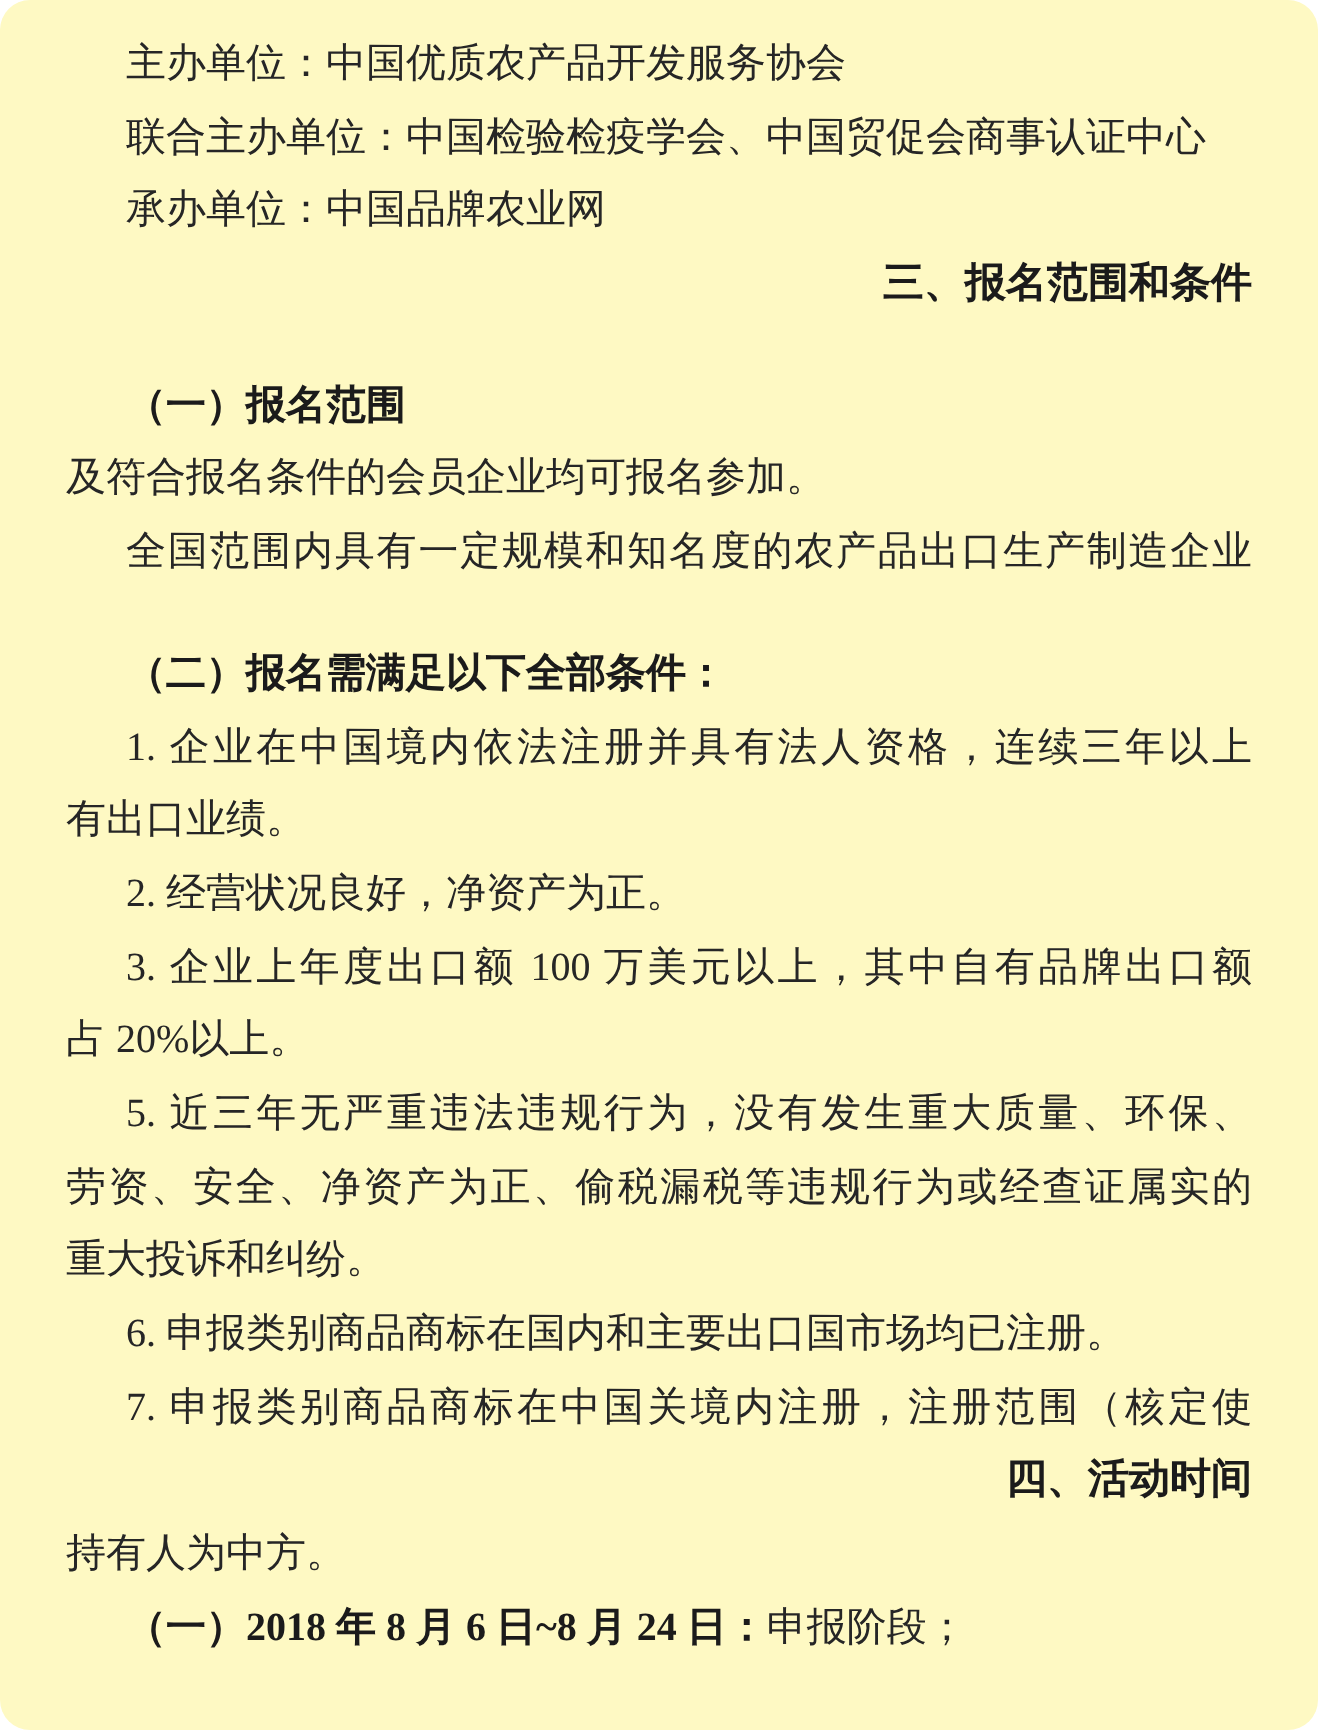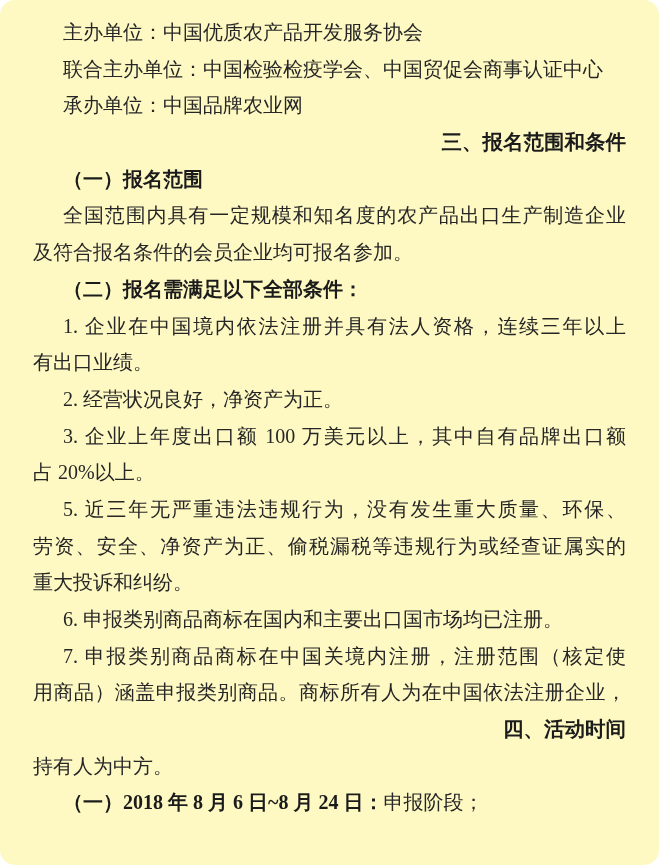--- a/index.html
+++ b/index.html
@@ -39,20 +39,21 @@
     font-family: "Liberation Sans", sans-serif;
     font-weight: bold;
     color: #1b1b1b;
     font-size: 20.5px;
     text-align: right;
   }
   
   .kai-bold {
     font-weight: bold;
     color: #1b1b1b;
+    margin-top: 24px;
   }
   .bold-seg {
     font-weight: bold;
     color: #1b1b1b;
   }
 </style>
 </head>
 <body>
 
 <div class="page">
@@ -60,23 +61,23 @@
   <div class="line indent">主办单位：中国优质农产品开发服务协会</div>
 
   <div class="line indent">联合主办单位：中国检验检疫学会、中国贸促会商事认证中心</div>
 
   <div class="line indent">承办单位：中国品牌农业网</div>
 
   <div class="line indent hei">三、报名范围和条件</div>
 
   <div class="line indent kai-bold">（一）报名范围</div>
 
+  <div class="line">及符合报名条件的会员企业均可报名参加。</div>
+
   <div class="line indent fill">全国范围内具有一定规模和知名度的农产品出口生产制造企业</div>
-
-  <div class="line">及符合报名条件的会员企业均可报名参加。</div>
 
   <div class="line indent kai-bold">（二）报名需满足以下全部条件：</div>
 
   <div class="line indent fill">1. 企业在中国境内依法注册并具有法人资格，连续三年以上</div>
 
   <div class="line">有出口业绩。</div>
 
   <div class="line indent">2. 经营状况良好，净资产为正。</div>
 
   <div class="line indent fill">3. 企业上年度出口额 100 万美元以上，其中自有品牌出口额</div>
@@ -87,21 +88,20 @@
   <div class="line indent fill">5. 近三年无严重违法违规行为，没有发生重大质量、环保、</div>
 
   <div class="line fill">劳资、安全、净资产为正、偷税漏税等违规行为或经查证属实的</div>
 
   <div class="line">重大投诉和纠纷。</div>
 
   <div class="line indent">6. 申报类别商品商标在国内和主要出口国市场均已注册。</div>
 
   <div class="line indent fill">7. 申报类别商品商标在中国关境内注册，注册范围（核定使</div>
 
-  <div class="line fill">用商品）涵盖申报类别商品。商标所有人为在中国依法注册企业，</div>
 
   <div class="line indent hei">四、活动时间</div>
 
   <div class="line">持有人为中方。</div>
 
   <div class="line indent">
     <span class="bold-seg">（一）2018 年 8 月 6 日~8 月 24 日：</span><span>申报阶段；</span>
   </div>
 
 </div>

